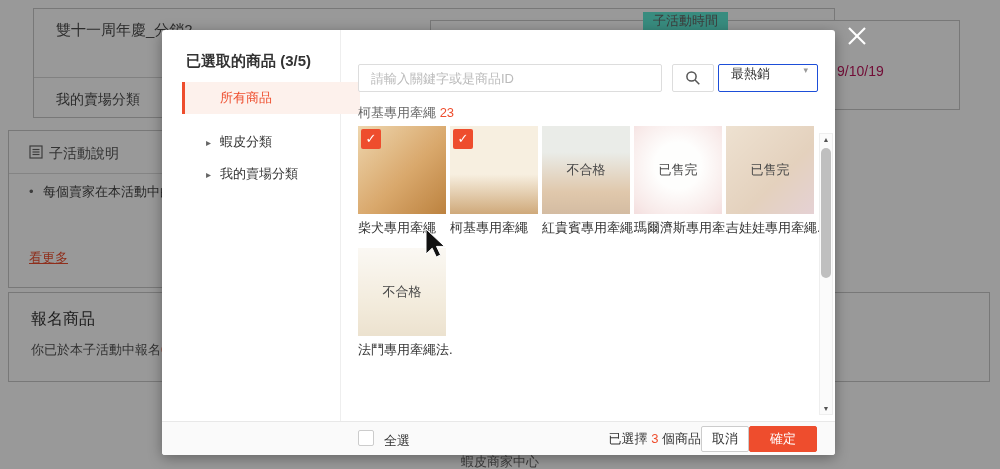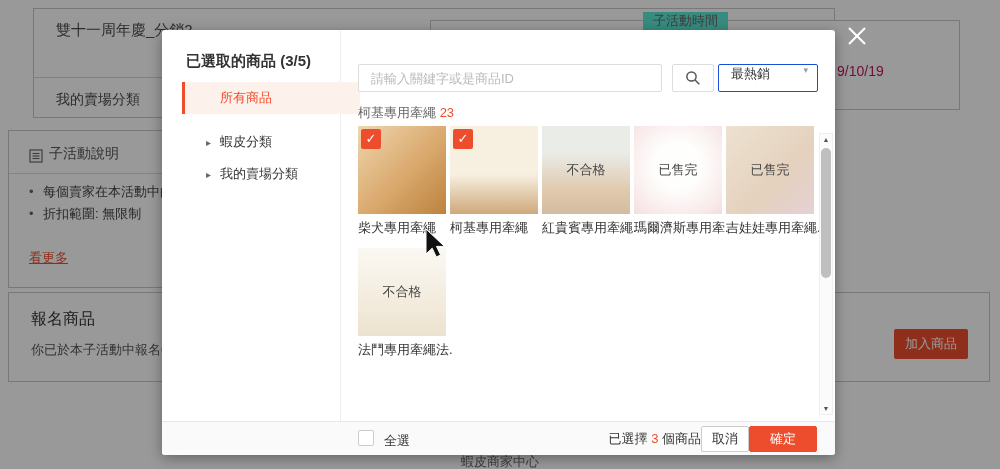--- a/index.html
+++ b/index.html
@@ -16,21 +16,21 @@
   #bg-top { left:33px; top:8px; width:802px; height:110px; }
   #bg-top .title { position:absolute; left:22px; top:12px; font-size:15px; color:#4a4a4a; }
   #bg-top .divider { position:absolute; left:0; right:0; top:68px; border-top:1px solid #d8d8d8; }
   #bg-top .tab { position:absolute; left:22px; top:82px; font-size:14px; color:#4a4a4a; }
 
   #bg-time { left:430px; top:20px; width:530px; height:90px; }
   #bg-time .legend { position:absolute; left:212px; top:-9px; background:#5eead4; padding:0 10px; font-size:13px; color:#666; }
   #bg-time .date { position:absolute; left:406px; top:42px; font-size:14px; color:#be185d; }
 
   #bg-desc { left:8px; top:130px; width:332px; height:158px; }
-  #bg-desc .hdr { position:absolute; left:20px; top:14px; font-size:14px; color:#555; display:flex; align-items:flex-end; gap:6px; }
+  #bg-desc .hdr { position:absolute; left:20px; top:14px; font-size:14px; color:#555; display:flex; align-items:flex-start; gap:6px; }
   #bg-desc .divider { position:absolute; left:0; right:0; top:42px; border-top:1px solid #ddd; }
   #bg-desc ul { position:absolute; left:20px; top:50px; list-style:none; }
   #bg-desc li { font-size:13px; color:#444; line-height:22px; padding-left:14px; position:relative; white-space:nowrap; }
   #bg-desc li::before { content:"•"; position:absolute; left:0; color:#666; }
   #bg-desc .more { position:absolute; left:20px; top:118px; font-size:13px; color:var(--accent); text-decoration:underline; }
 
   #bg-signup { left:8px; top:292px; width:982px; height:90px; }
   #bg-signup .title { position:absolute; left:22px; top:16px; font-size:16px; color:#333; }
   #bg-signup .sub { position:absolute; left:22px; top:48px; font-size:13px; color:#555; white-space:nowrap; }
   #bg-signup .sub .cnt { color:var(--accent); }
@@ -127,31 +127,29 @@
       <rect x="1" y="1" width="12" height="12" fill="none" stroke="#666" stroke-width="1.2"></rect>
       <line x1="3.5" y1="4.5" x2="10.5" y2="4.5" stroke="#666" stroke-width="1.2"></line>
       <line x1="3.5" y1="7" x2="10.5" y2="7" stroke="#666" stroke-width="1.2"></line>
       <line x1="3.5" y1="9.5" x2="10.5" y2="9.5" stroke="#666" stroke-width="1.2"></line>
     </svg>
     <span>子活動說明</span>
   </div>
   <div class="divider"></div>
   <ul>
     <li>每個賣家在本活動中的</li>
-    <li>折扣範圍: 無限制</li>
   </ul>
   <a class="more">看更多</a>
 </div>
 
 <div class="bg-card" id="bg-signup">
   <div class="title">報名商品</div>
   <div class="sub">
     <span>你已於本子活動中報名</span><span class="cnt">0個</span>
   </div>
-  <button class="add-btn">加入商品</button>
 </div>
 
 <div id="bg-footer-text">蝦皮商家中心</div>
 
 <div id="overlay"></div>
 
 <button id="modal-close">
   <svg width="22" height="22" viewBox="0 0 22 22">
     <line x1="3" y1="3" x2="19" y2="19" stroke="#fff" stroke-width="2.2"></line>
     <line x1="19" y1="3" x2="3" y2="19" stroke="#fff" stroke-width="2.2"></line>

